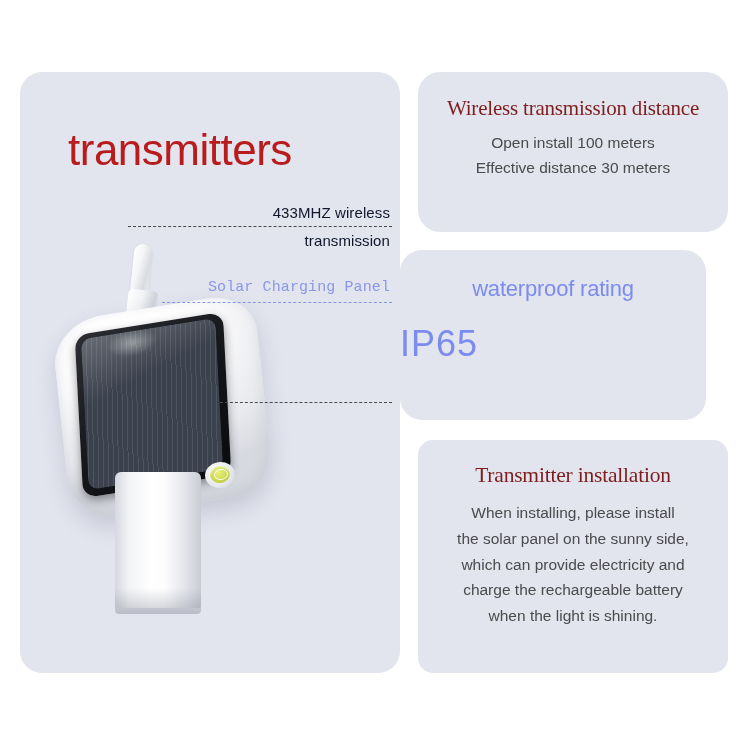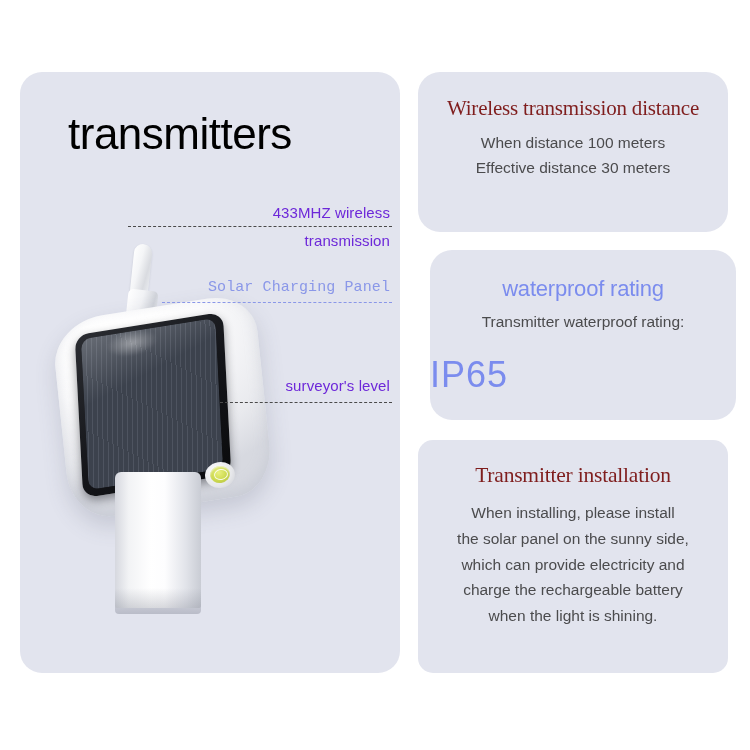--- a/index.html
+++ b/index.html
@@ -28,35 +28,35 @@
     left: 20px;
     top: 72px;
     width: 380px;
     height: 601px;
     overflow: hidden;
   }
 
   #product-title {
     position: absolute;
     left: 48px;
-    top: 40px;
+    top: 56px;
     font-size: 44px;
     line-height: 1;
     letter-spacing: -0.5px;
     font-weight: 500;
-    color: #000000;
+    color: #b91c1c;
     white-space: nowrap;
     text-align: right;
   }
 
   
   .anno {
     position: absolute;
     font-size: 15px;
-    color: #6d28d9;
+    color: #0f172a;
     white-space: nowrap;
     letter-spacing: 0.1px;
   }
   .anno.right-al { text-align: right; }
   .anno.accent { color: #8a97e8; }
 
   .leader {
     position: absolute;
     border-top: 1px dashed #4a4a4a;
     height: 0;
@@ -208,21 +208,21 @@
     left: 95px;
     top: 416px;
     width: 86px;
     height: 26px;
     background: linear-gradient(180deg, rgba(150,154,166,0), rgba(120,124,138,.38));
     border-radius: 4px;
   }
 
   
   #card-wireless   { left: 418px; top: 72px;  width: 310px; height: 160px; }
-  #card-waterproof { left: 430px; top: 250px; width: 306px; height: 170px; }
+  #card-waterproof { left: 400px; top: 250px; width: 306px; height: 170px; }
   #card-install    { left: 418px; top: 440px; width: 310px; height: 233px; border-radius: 15px; }
 
   .card-head {
     text-align: center;
     font-size: 21px;
     font-weight: 500;
     line-height: 1.22;
     letter-spacing: -0.2px;
   }
   .head-green  { color: #7f1d1d; font-family: Liberation Serif, serif; }
@@ -275,35 +275,33 @@
 
   </div>
 
   <div class="anno right-al" style="left:180px; top:132px; width:190px;">433MHZ wireless</div>
   <div class="leader" style="left:108px; top:154px; width:264px;"></div>
   <div class="anno right-al" style="left:180px; top:160px; width:190px;">transmission</div>
 
   <div class="anno accent right-al" style="left:145px; top:207px; width:225px;font-family:Liberation Mono, monospace;">Solar Charging Panel</div>
   <div class="leader accent" style="left:142px; top:230px; width:230px;"></div>
 
-  <div class="anno right-al" style="left:195px; top:305px; width:175px;">surveyor's level</div>
   <div class="leader" style="left:200px; top:330px; width:172px;"></div>
 </div>
 
 <div class="card" id="card-wireless">
   <div class="card-head head-green" id="wireless-head">Wireless transmission distance</div>
   <div class="card-body" id="wireless-body">
-    <div>When distance 100 meters</div>
+    <div>Open install 100 meters</div>
     <div>Effective distance 30 meters</div>
   </div>
 </div>
 
 <div class="card" id="card-waterproof">
   <div class="card-head head-purple" id="waterproof-head">waterproof rating</div>
-  <div class="card-body" id="waterproof-body">Transmitter waterproof rating:</div>
   <div id="ip-value">IP65</div>
 </div>
 
 <div class="card" id="card-install">
   <div class="card-head head-green" id="install-head">Transmitter installation</div>
   <div class="card-body" id="install-body">
     <div>When installing, please install</div>
     <div>the solar panel on the sunny side,</div>
     <div>which can provide electricity and</div>
     <div>charge the rechargeable battery</div>

